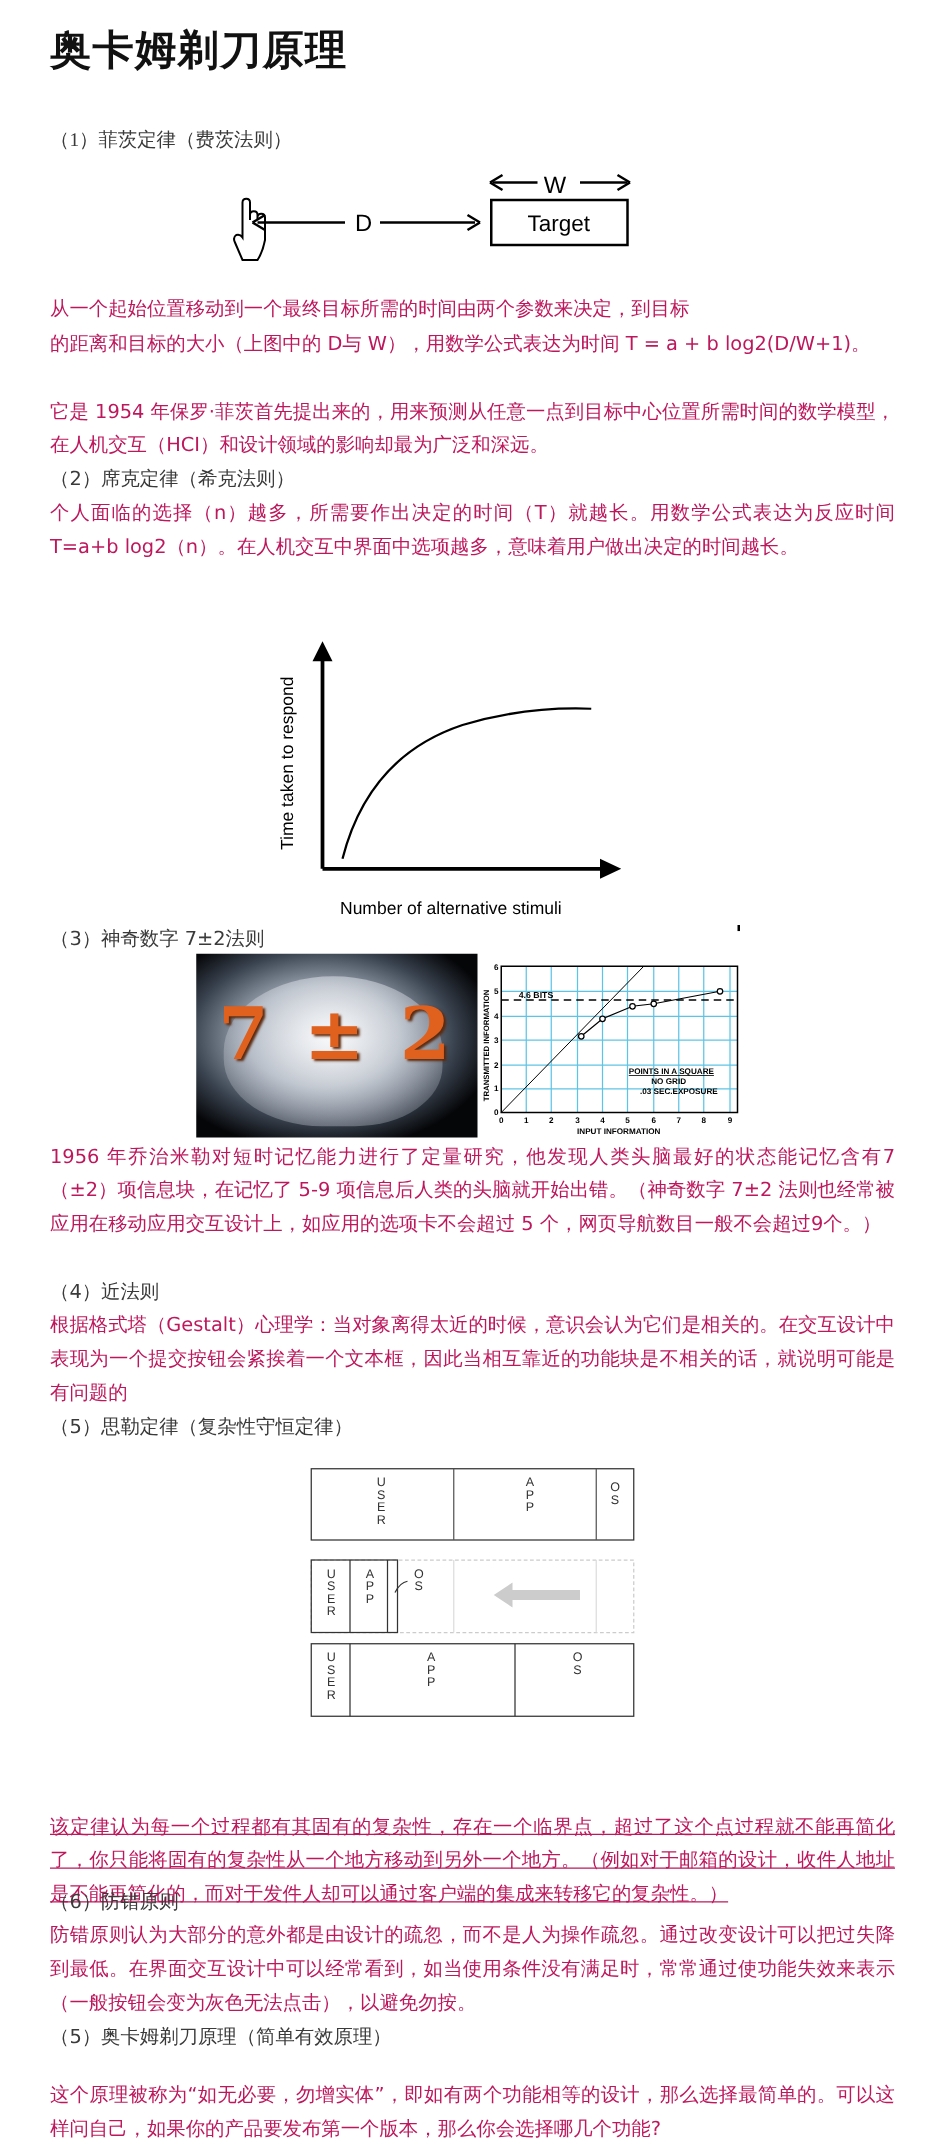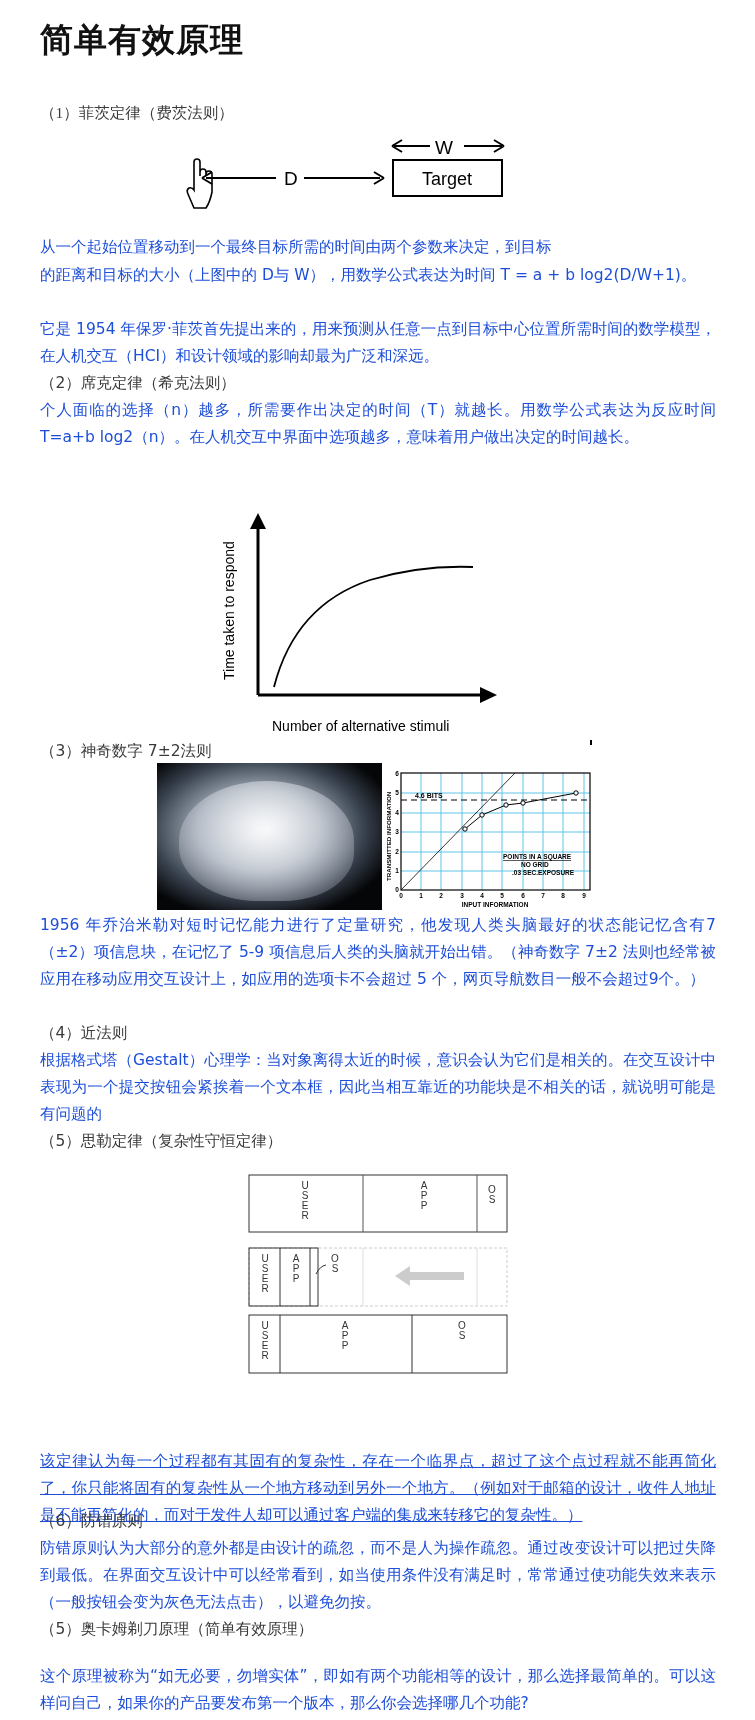--- a/index.html
+++ b/index.html
@@ -1,28 +1,28 @@
 <!DOCTYPE html>
 <html><head>
 <meta charset="utf-8">
 <style>
   html, body { margin: 0; padding: 0; background: #ffffff; }
   body { width: 755px; height: 1720px; position: relative; overflow: hidden;
          font-family: "DejaVu Sans", "Liberation Sans", sans-serif; color: #333333; }
   .title { position: absolute; left: 40px; top: 18px; font-size: 33px; font-weight: bold; color: #111; letter-spacing: 1px; }
-  .p { position: absolute; left: 40px; width: 676px; font-size: 15.5px; line-height: 27px; color: #1d4ed8; }
+  .p { position: absolute; left: 40px; width: 676px; font-size: 15.5px; line-height: 27px; color: #be185d; }
   .h { position: absolute; left: 40px; font-size: 15.5px; line-height: 27px; color: #3a3a3a; }
   .just { text-align: justify; text-align-last: left; }
   svg text { font-family: "Liberation Sans", sans-serif; }
   .fig { position: absolute; }
 </style>
 </head>
 <body>
 
-<div class="title">简单有效原理</div>
+<div class="title">奥卡姆剃刀原理</div>
 
 <div class="h" style="top:99px;font-family:Liberation Serif, serif;">（1）菲茨定律（费茨法则）</div>
 
 <svg class="fig" style="left:180px;top:132px;" width="340" height="80" viewBox="0 0 340 80">
   <g>
     <path d="M14 52 L14 30 Q14 27 17 27 Q20 27 20 30 L20 44 L20 40 Q20 37 23 37 Q26 37 26 40 L26 44 L26 42 Q26 39 29 39 Q32 39 32 42 L32 60 Q30 70 26 76 L14 76 L8 62 Q6 58 9 56 Q12 55 14 58 Z" fill="#fff" stroke="#000" stroke-width="1.6"></path>
   </g>
   <line x1="26" y1="46" x2="96" y2="46" stroke="#000" stroke-width="2"></line>
   <path d="M22 46 L32 40 M22 46 L32 52" stroke="#000" stroke-width="2" fill="none"></path>
   <text x="104" y="53" font-size="19" fill="#000">D</text>
@@ -52,20 +52,21 @@
   <path d="M74 182 Q95 100 170 75 Q220 60 273 62" stroke="#000" stroke-width="1.8" fill="none"></path>
   <text transform="translate(34,175) rotate(-90)" font-size="14" fill="#000">Time taken to respond</text>
   <text x="72" y="226" font-size="14" fill="#000">Number of alternative stimuli</text>
   <rect x="390" y="235" width="2" height="5" fill="#000"></rect>
 </svg>
 
 <div class="h" style="top:738px;">（3）神奇数字 7±2法则</div>
 
 <div class="fig" style="left:157px;top:763px;width:225px;height:147px;background:radial-gradient(ellipse at 45% 45%, #d8dde4 0%, #9aa4b0 35%, #3a4350 60%, #050608 80%);overflow:hidden;">
   <div style="position:absolute;left:22px;top:18px;width:175px;height:120px;border-radius:50% 50% 40% 45%;background:radial-gradient(ellipse at 50% 40%, rgba(255,255,255,0.85), rgba(200,205,215,0.5) 60%, rgba(80,90,100,0.1));"></div>
+  <div style="position:absolute;left:0;width:225px;top:30px;text-align:center;font-family:'DejaVu Serif',serif;font-size:58px;font-weight:bold;color:#e0601e;text-shadow:2px 2px 2px #5a2a10;letter-spacing:4px;">7 ± 2</div>
 </div>
 
 <svg class="fig" style="left:385px;top:763px;" width="215" height="147" viewBox="0 0 215 147">
   <rect x="0" y="0" width="215" height="147" fill="#fff"></rect>
   <g stroke="#5ec4e6" stroke-width="1">
     <line x1="36" y1="10" x2="36" y2="127"></line>
       <line x1="56" y1="10" x2="56" y2="127"></line>
       <line x1="77" y1="10" x2="77" y2="127"></line>
     <line x1="97" y1="10" x2="97" y2="127"></line>
       <line x1="117" y1="10" x2="117" y2="127"></line>

